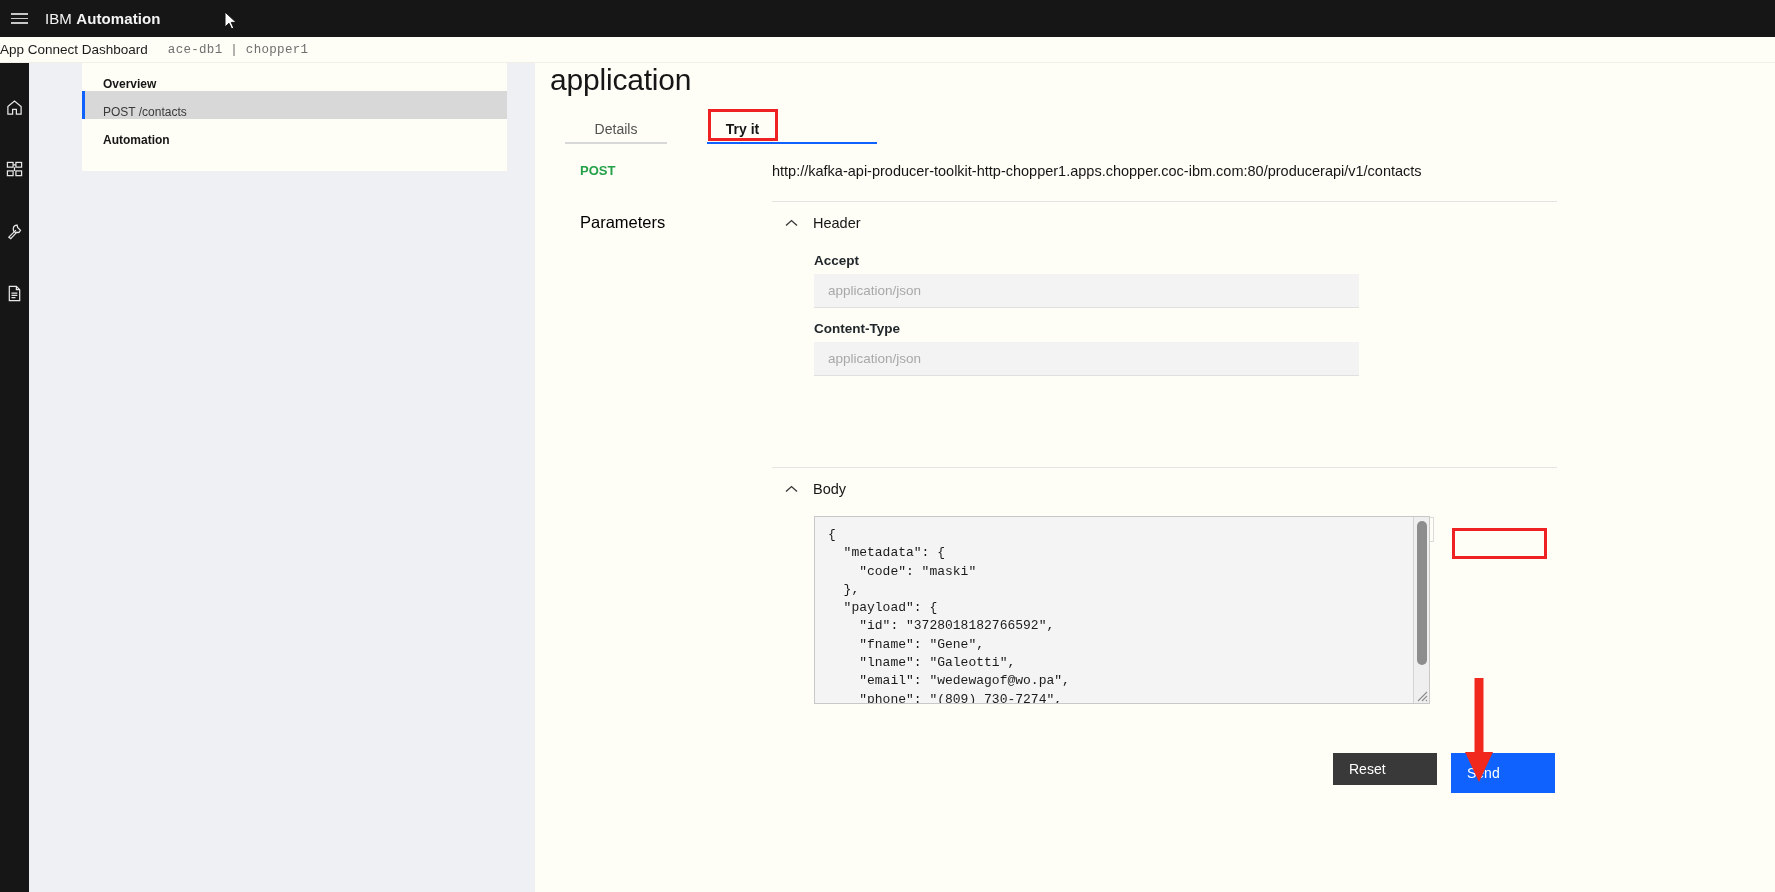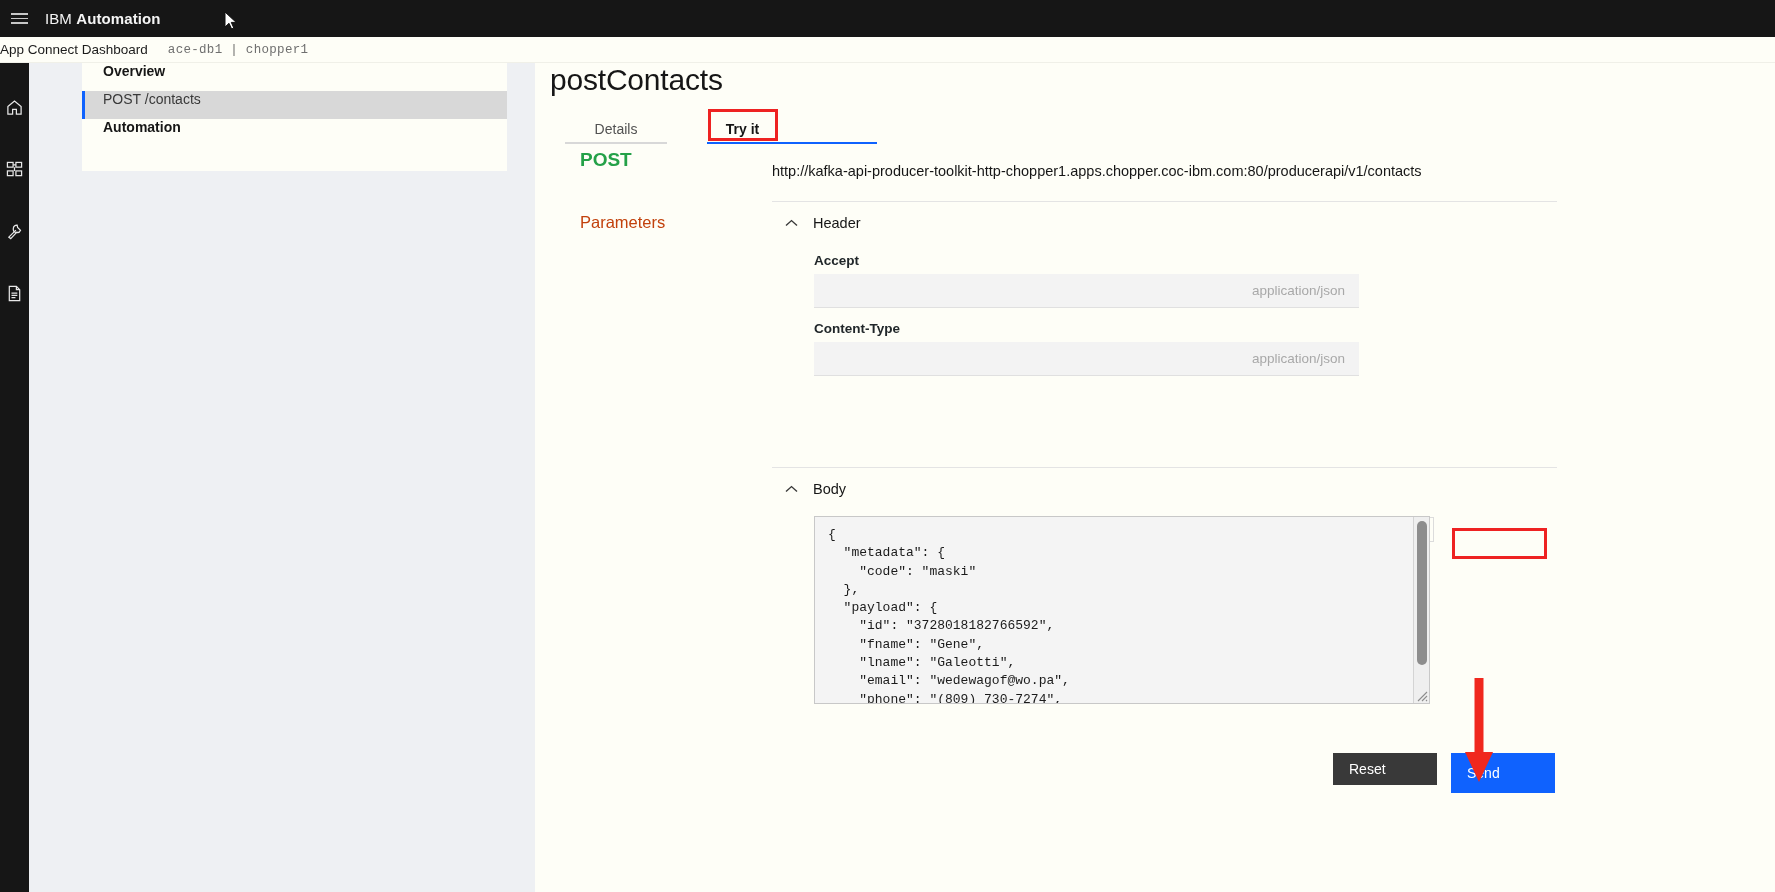--- a/index.html
+++ b/index.html
@@ -66,22 +66,22 @@
   
   #navwrap {
     position: absolute; left: 29px; top: 63px; width: 478px; height: 829px;
     background: #eef0f3;
   }
   #navpanel {
     position: absolute; left: 53px; top: 0px; width: 425px; background: #fefef7;
     padding-top: 0px; padding-bottom: 0px;
   }
   .nav-item {
-    height: 28px; display: flex; align-items: flex-start;
-    padding-left: 18px; font-size: 14px; color: #161616;
+    height: 28px; display: flex; align-items: flex-end;
+    padding-left: 18px; font-size: 12px; color: #161616;
     cursor: pointer; border-left: 3px solid transparent;
     white-space: nowrap;
   }
   .nav-item.bold { font-weight: 700; }
   .nav-item.active {
     background: #d8d8d8; border-left: 3px solid #0f62fe; font-weight: 400;
     color: #393939;
   }
   #nav-spacer { height: 24px; background: #fefef7; }
 
@@ -120,32 +120,32 @@
     border-bottom: 2px solid #0f62fe;
   }
   
   #ann-tryit {
     position: absolute; left: 173px; top: 46px; width: 70px; height: 32px;
     border: 3px solid #ee2222; z-index: 30; pointer-events: none;
   }
 
   
   #method {
-    position: absolute; left: 45px; top: 86px;
-    font-size: 19px; font-weight: 700; color: #24a148;
+    position: absolute; left: 45px; top: 100px;
+    font-size: 13px; font-weight: 700; color: #24a148;
   }
   #url {
     position: absolute; left: 237px; top: 100px; width: 960px;
     font-size: 14.5px; color: #161616; white-space: nowrap;
   }
 
   
   #params-label {
     position: absolute; left: 45px; top: 150px;
-    font-size: 16.5px; color: #c2410c;
+    font-size: 16.5px; color: #000000;
   }
 
   
   .section {
     position: absolute; left: 237px; width: 785px;
   }
   .sec-rule { height: 1px; background: #e4e4e4; width: 785px; }
   .sec-head {
     display: flex; align-items: center; height: 34px; margin-top: 4px;
     cursor: pointer;
@@ -159,21 +159,20 @@
 
   .field-label {
     font-size: 13.5px; font-weight: 700; color: #21272a;
     margin-left: 42px; margin-top: 13px;
   }
   .field-input {
     margin-left: 42px; margin-top: 6px; width: 545px; height: 34px;
     background: #f3f3f3; border: none; border-bottom: 1px solid #e0e0e0;
     padding: 0 14px; font-size: 13.5px; color: #000000;
     font-family: "Liberation Sans", sans-serif;
-    text-align: right;
   }
   .field-input::placeholder { color: #a8a8a8; }
 
   
   #sec-body { top: 404px; }
   #body-row {
     display: flex; align-items: flex-start; margin-left: 42px; margin-top: 15px;
     width: 620px;
   }
   #body-label-wrap { flex: 1; }
@@ -308,21 +307,21 @@
       <span>Automation</span>
     </div>
     <div id="nav-spacer"></div>
   </div>
 </div>
 
 <div id="gutter"></div>
 
 <div id="main">
 
-  <div id="page-title">postContacts</div>
+  <div id="page-title">application</div>
 
   <div id="tabs">
     <div class="tab" id="tab-details">
       <span>Details</span>
     </div>
     <div class="tab" id="tab-tryit">
       <span>Try it</span>
     </div>
     <div id="tab-tail"></div>
   </div>

